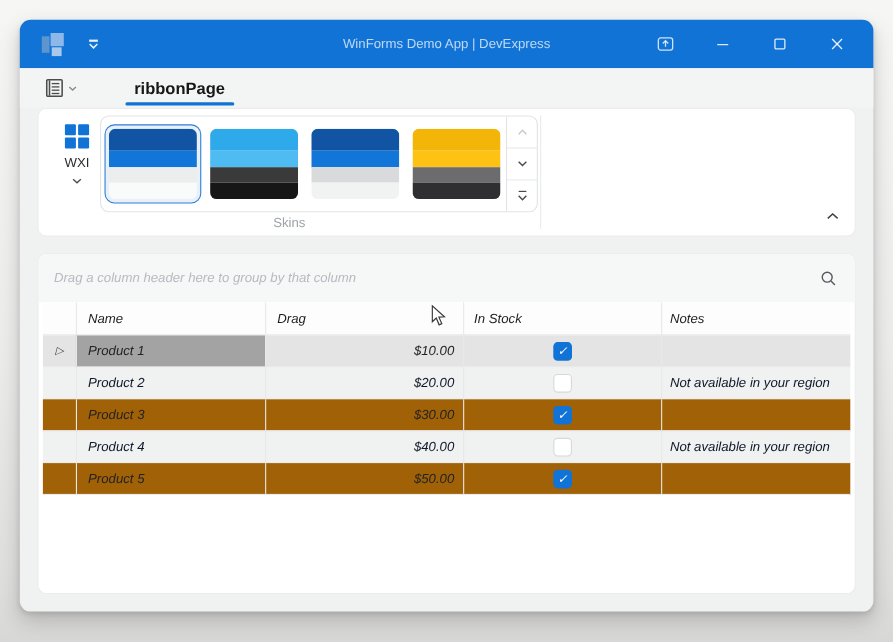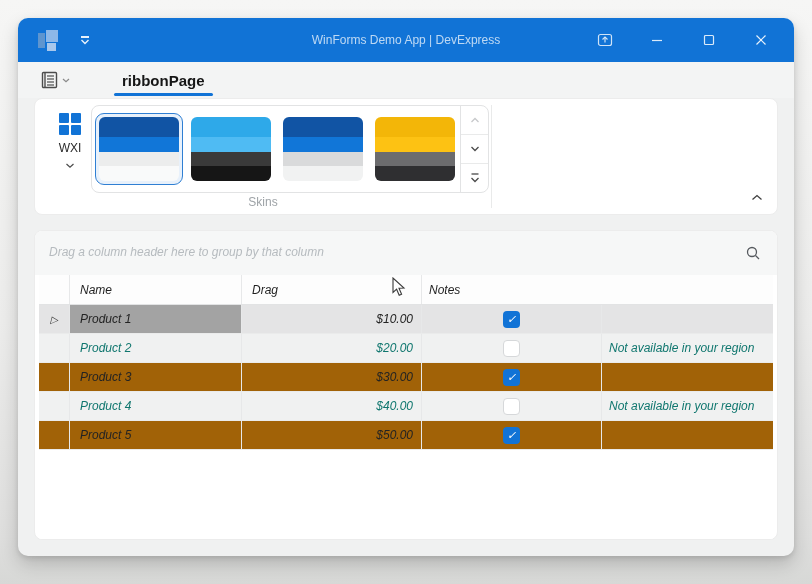--- a/index.html
+++ b/index.html
@@ -80,21 +80,21 @@
     position:absolute; left:16px; top:212px; width:744px; height:310px;
     background:#fff; border:1px solid #ececec; border-radius:8px; overflow:hidden;font-style:italic;
   }
   .groupby-row { position:absolute; left:0; top:0; right:0; height:44px; background:#f6f7f7; }
   .groupby-hint { position:absolute; left:14px; top:14px; font-size:12px; color:#b6bbbf; }
   .search-btn { position:absolute; right:14px; top:12px; width:20px; height:20px; display:flex; align-items:center; justify-content:center; }
   .grid-area { position:absolute; left:4px; right:4px; top:44px; bottom:0; background:#fff; }
   .grid-header { display:flex; height:30px; background:#fdfdfd; border-bottom:1px solid #e2e3e4; }
   .grid-row { display:flex; height:29px; border-bottom:1px solid #eaebeb; background:#a16207; }
   .grid-row.disabled { background:#f0f1f1; }
-  .grid-row.disabled .txt { color:#0f766e; }
+  .grid-row.disabled .txt { color:#0f172a; }
   .grid-row.focused { background:#e4e4e5; }
   .grid-row.focused .cell-name { background:#a3a3a3; }
   .cell { display:flex; align-items:center; font-size:12px; color:#232323; overflow:hidden; }
   .cell-indicator { width:30px; justify-content:center; color:#3d3d3d; font-size:10px; }
   .cell-name  { width:172px; padding-left:10px; border-left:1px solid #e7e8e9; }
   .cell-price { width:180px; padding-right:8px; justify-content:flex-end; border-left:1px solid #e7e8e9; }
   .cell-stock { width:180px; justify-content:center; border-left:1px solid #e7e8e9; }
   .cell-notes { flex:1; padding-left:7px; border-left:1px solid #e7e8e9; }
   .cell-notes .txt { color:#9ba1a6; }
   .grid-header .cell { color:#1f1f1f; }
@@ -260,20 +260,21 @@
           <circle cx="7" cy="7" r="4.5" fill="none" stroke="#55595e" stroke-width="1.3"></circle>
           <line x1="10.5" y1="10.5" x2="14" y2="14" stroke="#55595e" stroke-width="1.3"></line>
         </svg>
       </div>
     </div>
     <div class="grid-area">
       <div class="grid-header">
         <div class="cell cell-indicator"></div>
         <div class="cell cell-name">Name</div>
         <div class="cell cell-price">Drag</div>
+        <div class="cell cell-stock">In Stock</div>
         <div class="cell cell-notes">Notes</div>
       </div>
       <div id="grid-rows">
   <div class="grid-row focused">
     <div class="cell cell-indicator">▷</div>
     <div class="cell cell-name">
               <span class="txt">Product 1</span>
             </div>
     <div class="cell cell-price">
               <span class="txt">$10.00</span>

